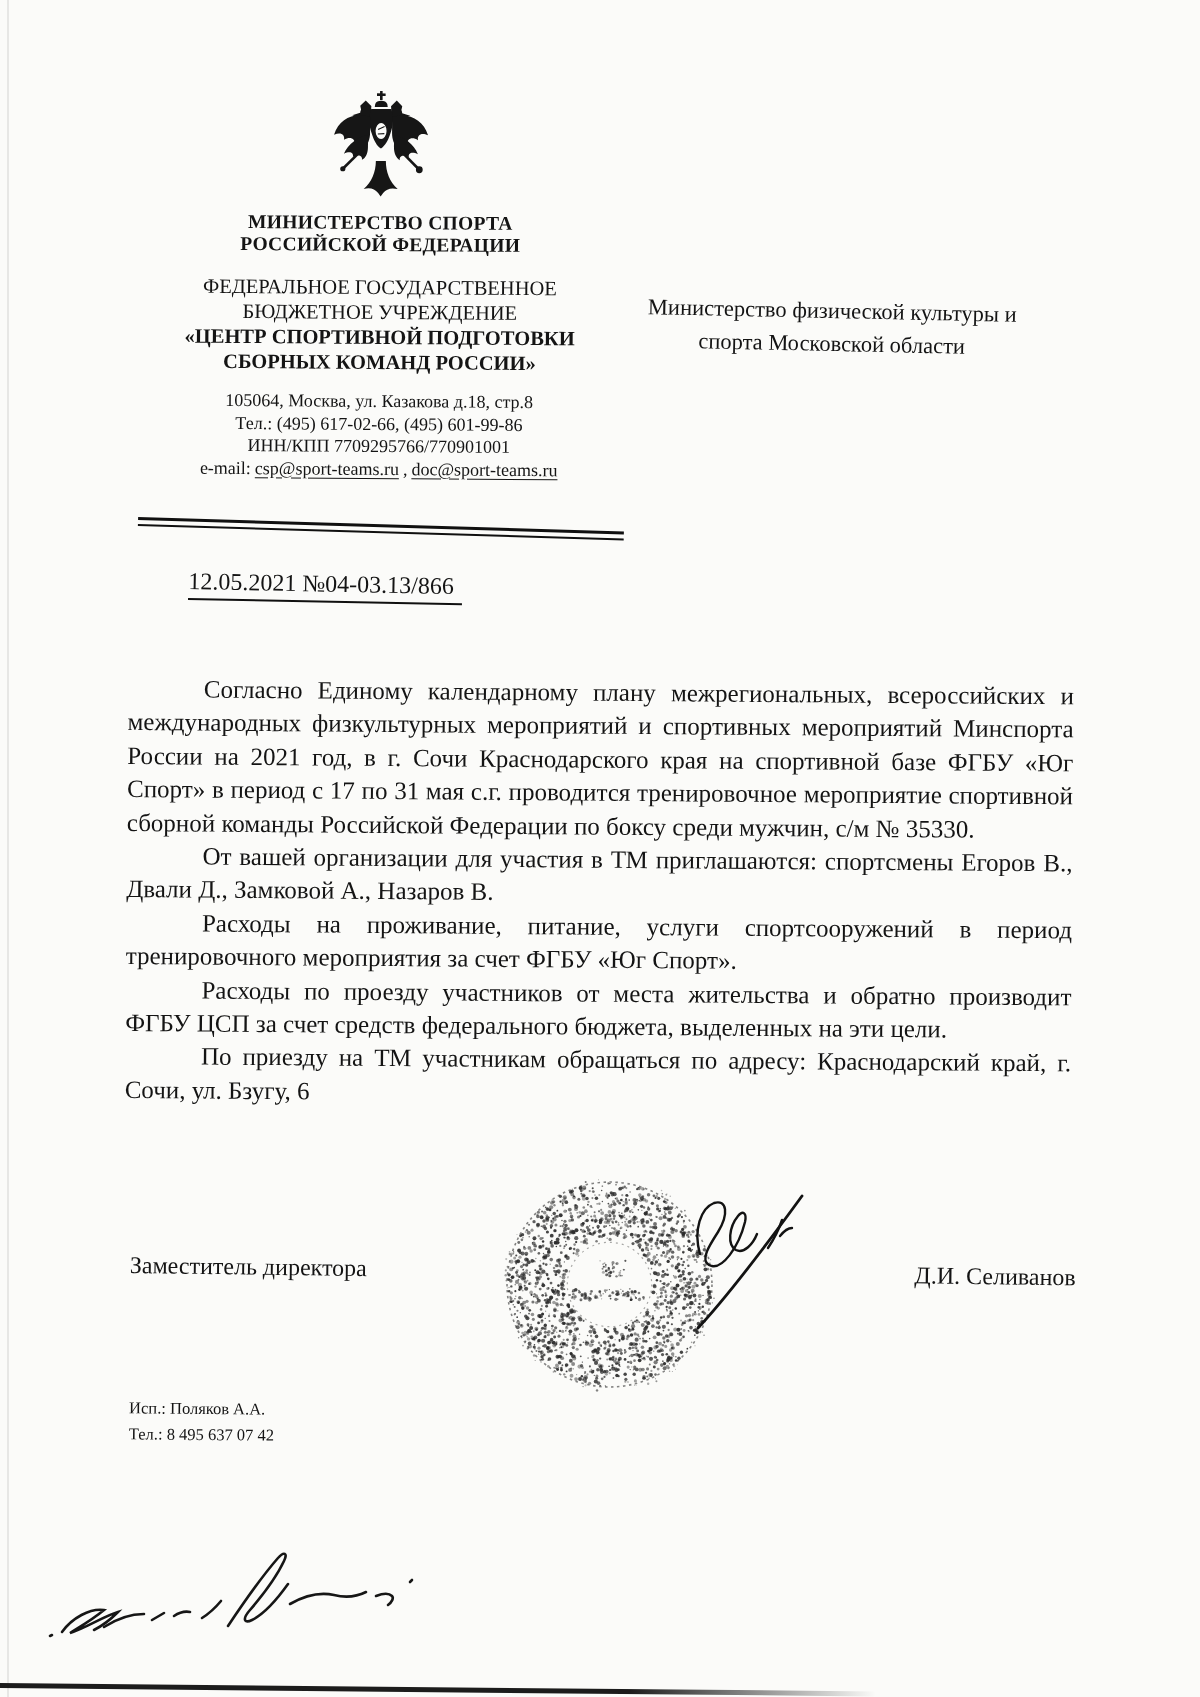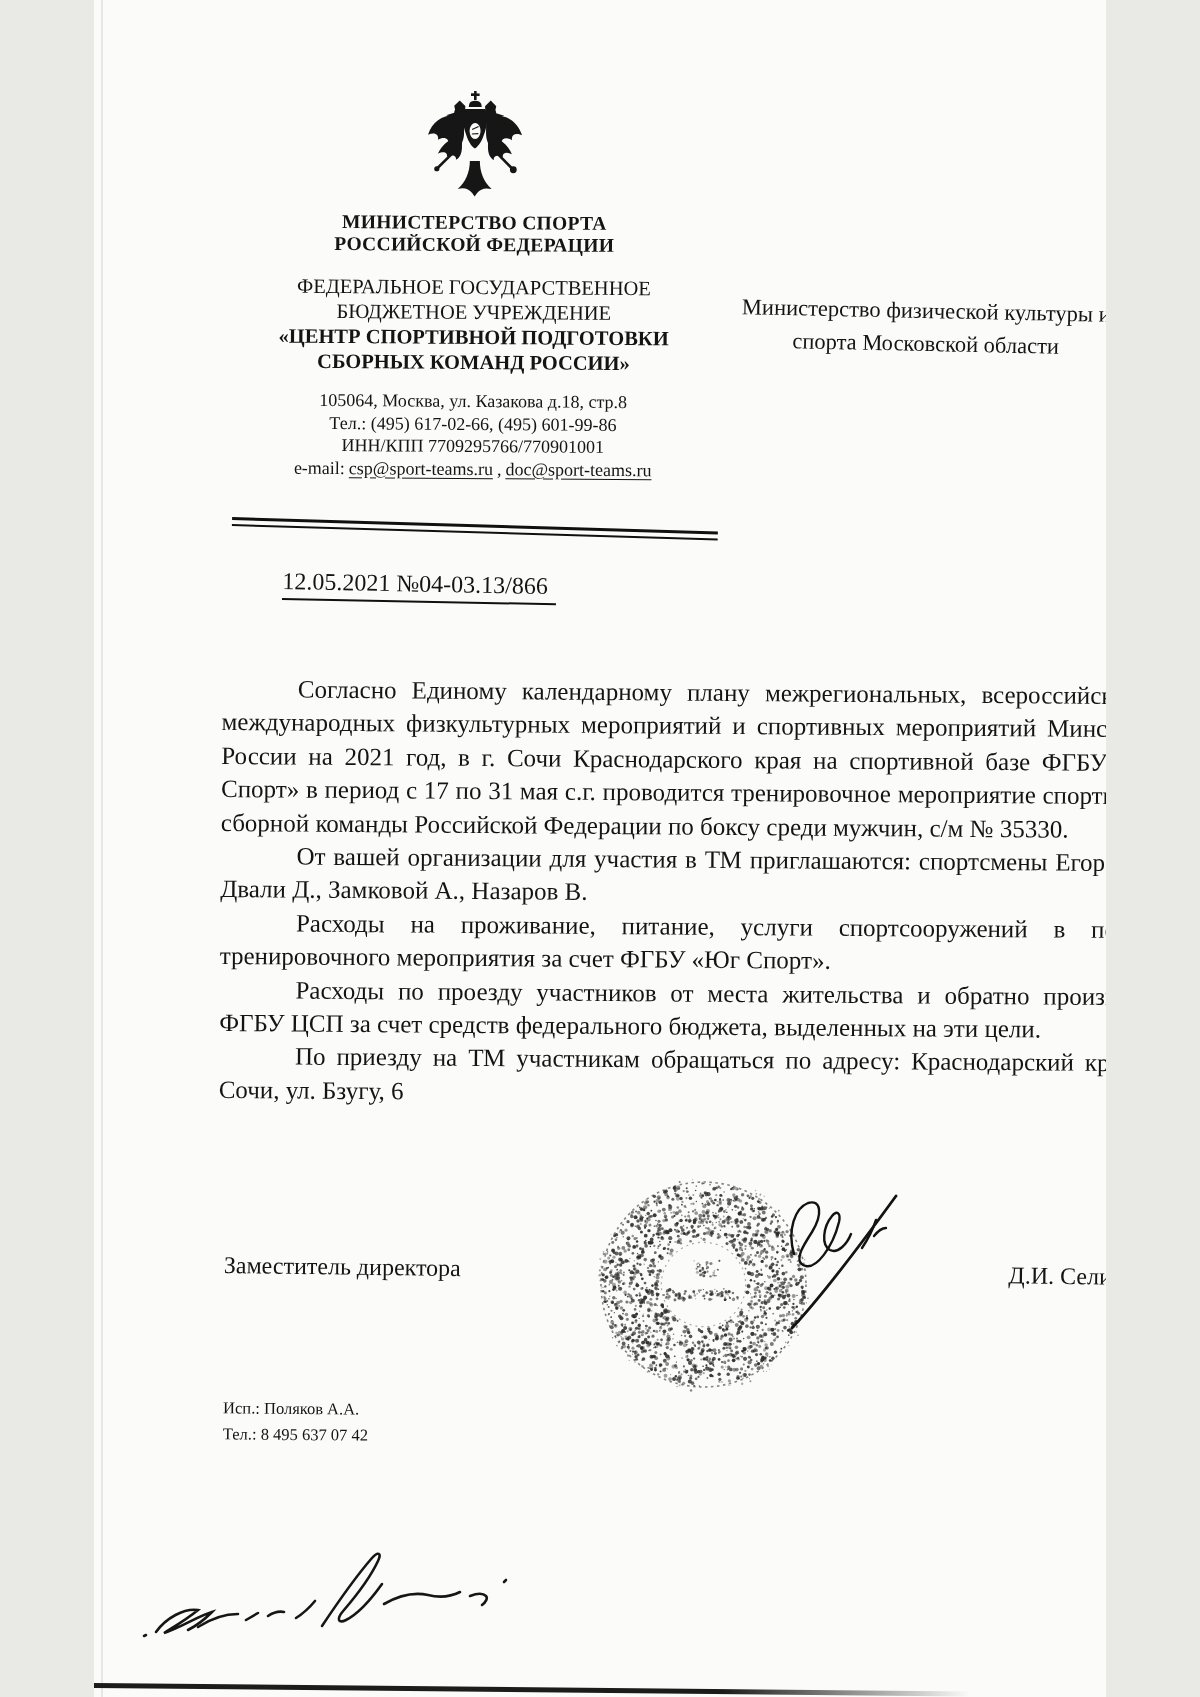--- a/index.html
+++ b/index.html
@@ -1,18 +1,18 @@
 <!DOCTYPE html>
 <html><head>
 <meta charset="utf-8">
 <style>
   html, body { margin: 0; padding: 0; background: #e9e9e6; }
   .page {
     position: relative;
-    width: 1012px; height: 1697px;
+    width: 1200px; height: 1697px;
     margin: 0 auto;
     background: #fbfbf9;
     overflow: hidden;
     font-family: "Liberation Serif", serif;
     color: #141414;
   }
   .edge-left { position:absolute; left:7px; top:0; width:2px; height:100%; background:rgba(60,60,55,.10); }
 
   
   .header-left { position:absolute; left:130px; top:90px; width:500px; text-align:center; transform:rotate(.4deg); }

